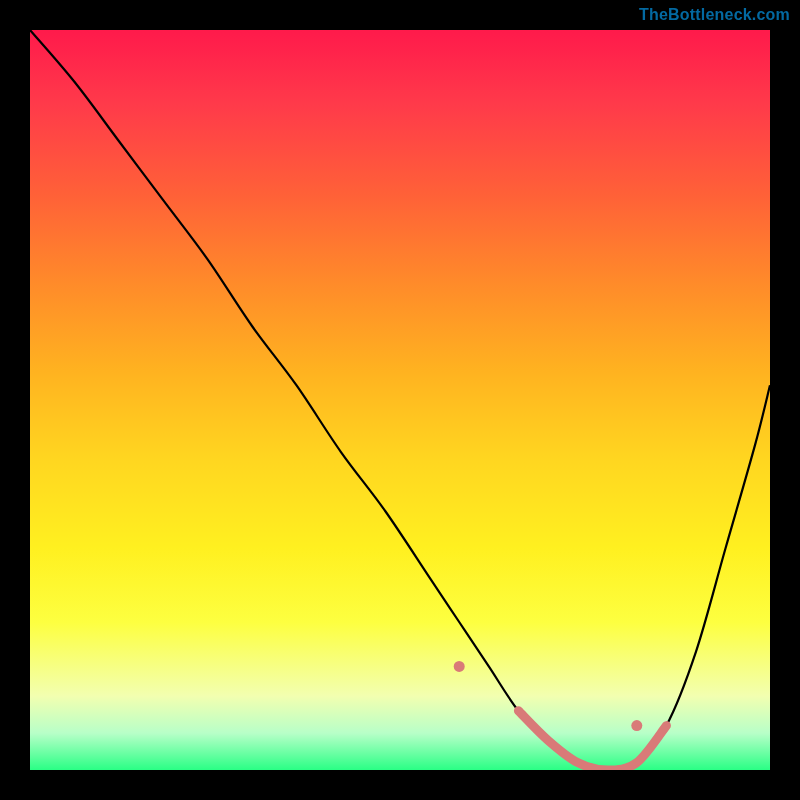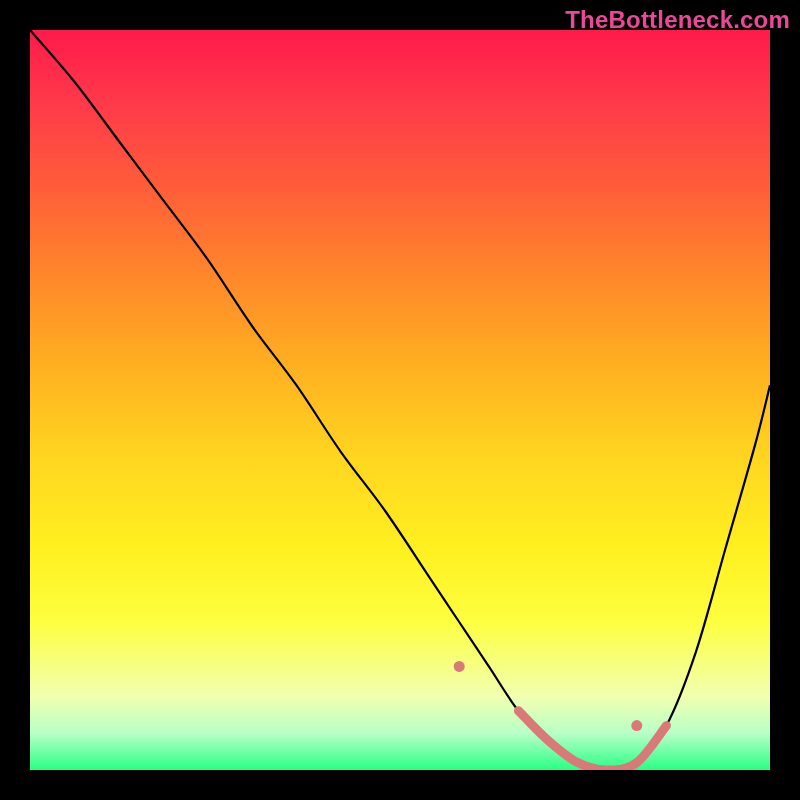--- a/index.html
+++ b/index.html
@@ -40,22 +40,22 @@
       #fff020 70%,
       #fdff40 80%,
       #f2ffb0 90%,
       #b8ffc8 95%,
       #2aff85 100%);
   }
   .watermark {
     position: absolute;
     top: 6px;
     right: 10px;
-    color: #ec4899;
-    font-size: 24px;
+    color: #0369a1;
+    font-size: 16px;
     font-weight: 600;
     letter-spacing: 0.2px;
     user-select: none;
   }
   svg.curve {
     position: absolute;
     inset: 0;
     width: 100%;
     height: 100%;
     overflow: visible;

